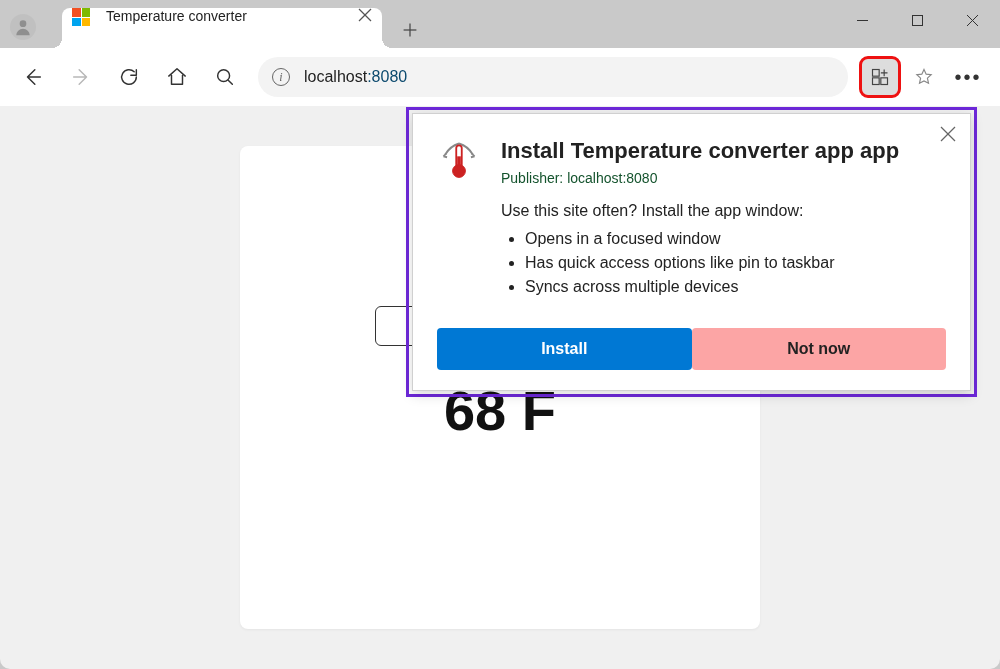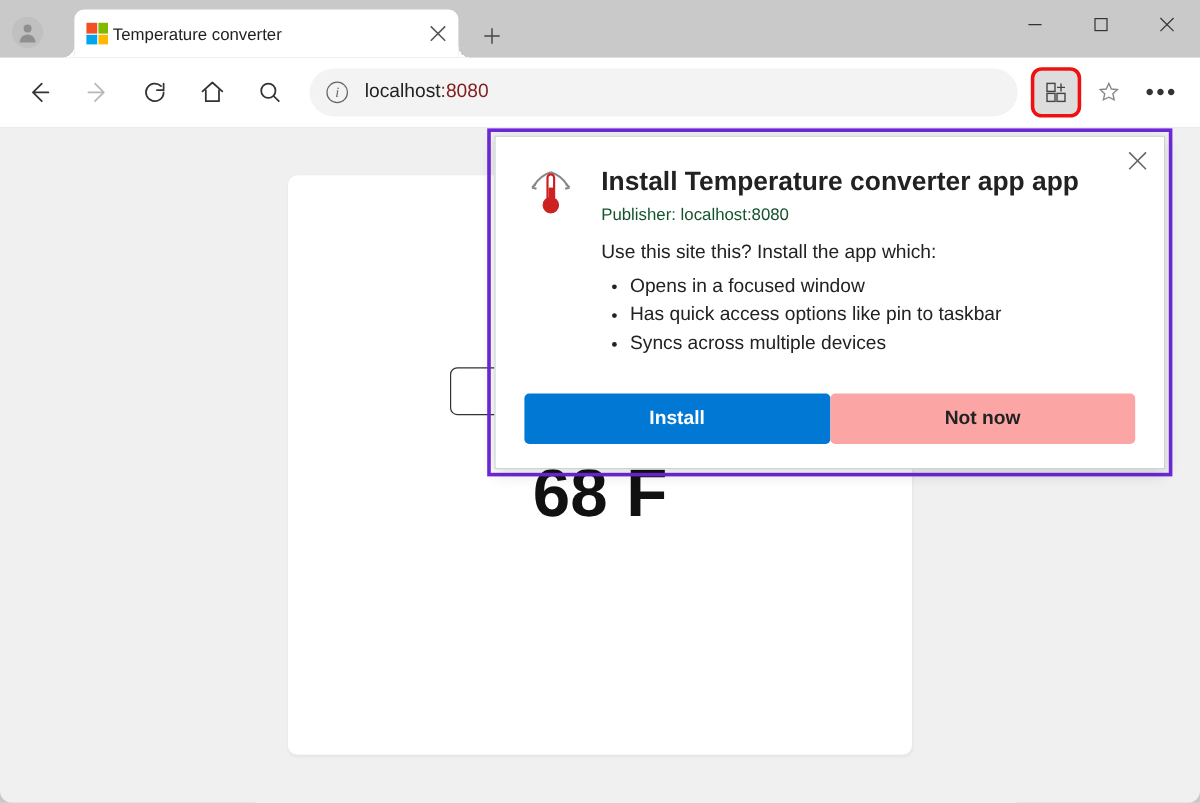--- a/index.html
+++ b/index.html
@@ -1,21 +1,21 @@
 <!DOCTYPE html>
 <html><head>
   <meta charset="utf-8">
   <style>
     * { margin:0; padding:0; box-sizing:border-box; font-family:"Segoe UI",Arial,sans-serif; }
     body { width:1000px; height:669px; background:#c9c9c9; position:relative; overflow:hidden; border-radius:10px; }
     
     .titlebar { height:48px; display:flex; align-items:flex-end; position:relative; }
     .profile-icon { width:26px; height:26px; border-radius:50%; background:#c0c0c0; margin:0 10px 8px 10px; display:flex; align-items:center; justify-content:center; }
     .profile-icon svg{width:20px;height:20px;fill:#8f8f8f;}
-    .tab { background:#fff; height:40px; width:320px; border-radius:8px 8px 0 0; display:flex; align-items:center; padding:0 10px; gap:4px; margin-left:16px; position:relative;}
+    .tab { background:#fff; height:40px; width:320px; border-radius:8px 8px 0 0; display:flex; padding:0 10px; gap:16px; margin-left:16px; position:relative;}
     .tab::before,.tab::after{content:"";position:absolute;bottom:0;width:10px;height:10px;background:radial-gradient(circle at 10px 0,transparent 10px,#fff 10px);}
     .tab::before{left:-10px;transform:scaleX(-1);}
     .tab::after{right:-10px;}
     .favicon{width:18px;height:18px;display:grid;grid-template-columns:1fr 1fr;grid-template-rows:1fr 1fr;gap:1px;}
     .favicon div:nth-child(1){background:#f25022;}
     .favicon div:nth-child(2){background:#7fba00;}
     .favicon div:nth-child(3){background:#00a4ef;}
     .favicon div:nth-child(4){background:#ffb900;}
     .tab-title{font-size:14px;color:#222;flex:1;white-space:nowrap;overflow:hidden;}
     .tab-close{width:14px;height:14px; position:relative;}
@@ -25,21 +25,21 @@
     .win-btn{width:55px;height:40px;display:flex;align-items:center;justify-content:center;color:#333;}
     .win-btn svg{width:13px;height:13px;stroke:#333;fill:none;stroke-width:1;}
     
     .toolbar{height:58px;background:#fff;display:flex;align-items:center;padding:0 14px;gap:10px;}
     .nav-btn{width:38px;height:38px;display:flex;align-items:center;justify-content:center;border-radius:6px;}
     .nav-btn svg{width:22px;height:22px;stroke:#333;fill:none;stroke-width:1.6;stroke-linecap:round;stroke-linejoin:round;}
     .nav-btn.dis svg{stroke:#b8b8b8;}
     .addr{flex:1;height:40px;background:#f3f3f3;border-radius:20px;display:flex;align-items:center;padding:0 14px;gap:14px;margin:0 4px;}
     .addr .info{width:18px;height:18px;border:1.3px solid #666;border-radius:50%;display:flex;align-items:center;justify-content:center;font-size:12px;color:#666;font-style:italic;font-family:Georgia,serif;}
     .url{font-size:16px;color:#222;}
-    .url .faded{color:#7f1d1d;}
+    .url .faded{color:#0c4a6e;}
     .tool-icons{display:flex;align-items:center;gap:8px;}
     .tool-icons .ico{width:36px;height:36px;display:flex;align-items:center;justify-content:center;border-radius:6px;}
     .tool-icons .ico svg{width:20px;height:20px;stroke:#444;fill:none;stroke-width:1.4;}
     .install-ico{background:#ddd;outline:3px solid #e11;outline-offset:0;}
     .more-dots{font-size:20px;letter-spacing:2px;color:#333;}
     
     .content{height:calc(669px - 48px - 58px);background:#f0f0f0;padding:40px 0;display:flex;justify-content:center;}
     .card{width:520px;background:#fff;border-radius:8px;padding:60px 30px 56px;display:flex;flex-direction:column;align-items:center;gap:12px;box-shadow:0 1px 3px rgba(0,0,0,.05);}
     .card .field-row{display:flex;align-items:center;gap:12px;width:100%;justify-content:center;}
     .card input.num{width:60px;height:38px;border:1px solid #999;border-radius:4px;background:#fff;}
@@ -201,21 +201,21 @@
           <path d="M7 20 l3-3 M7 20 l4 1" fill="none" stroke="#888" stroke-width="2"></path>
           <path d="M41 20 l-3-3 M41 20 l-4 1" fill="none" stroke="#888" stroke-width="2"></path>
           <rect x="21" y="8" width="6" height="24" rx="3" fill="#fff" stroke="#c22" stroke-width="2"></rect>
           <circle cx="24" cy="36" r="7" fill="#c22" stroke="#c22"></circle>
           <rect x="22" y="20" width="4" height="14" fill="#c22"></rect>
         </svg>
       </div>
       <div class="popup-text">
         <h2>Install Temperature converter app app</h2>
         <div class="pub">Publisher: localhost:8080</div>
-        <div class="prompt">Use this site this? Install the app which:</div>
+        <div class="prompt">Use this site often? Install the app window:</div>
         <ul>
           <li>Opens in a focused window</li>
           <li>Has quick access options like pin to taskbar</li>
           <li>Syncs across multiple devices</li>
         </ul>
       </div>
     </div>
     <div class="popup-actions">
       <button class="btn-primary">Install</button>
       <button class="btn-secondary">Not now</button>

